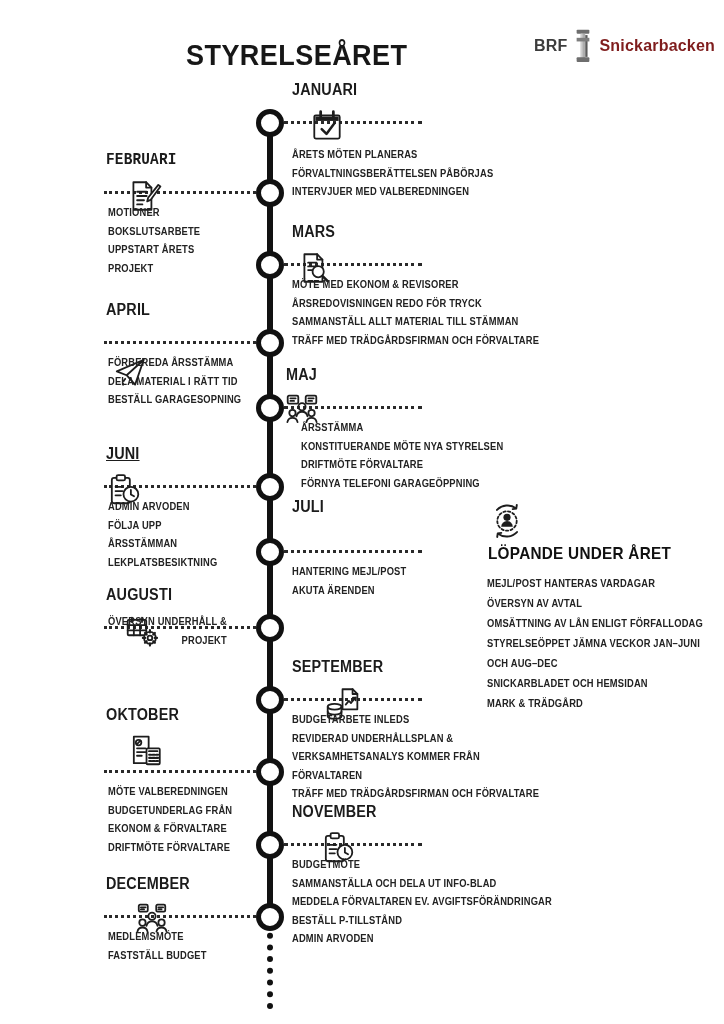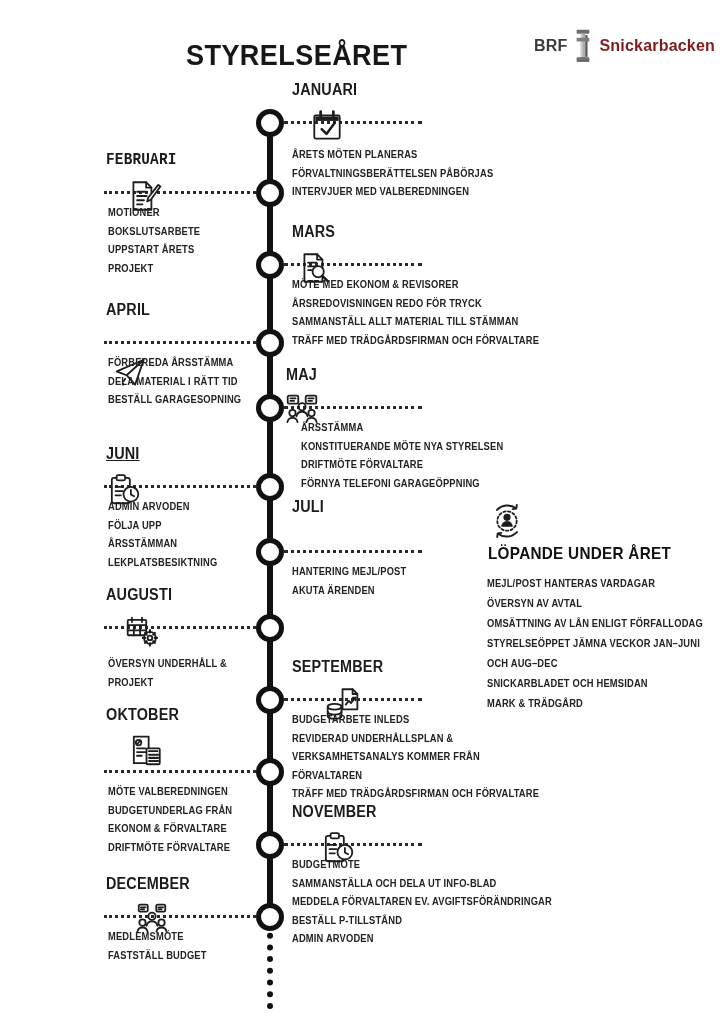--- a/index.html
+++ b/index.html
@@ -229,21 +229,21 @@
           <g fill="none" stroke="#1d1d1d" stroke-width="1.7" stroke-linecap="round" stroke-linejoin="round">
             <rect x="3.5" y="6.5" width="17.5" height="14.5" rx="1"></rect>
             <path d="M7.5 4.5v4M17 4.5v4M3.5 11.5h17.5M3.5 16.5h17.5M9.3 11.5v9.5M15.2 11.5v9.5"></path>
             <circle cx="24.5" cy="23.5" r="5.6" fill="#fff"></circle>
             <path d="M24.5 16.2v2.2M24.5 28.6v2.2M17.8 23.5H20M29 23.5h2.2M19.8 18.8l1.6 1.6M27.6 26.6l1.6 1.6M29.2 18.8l-1.6 1.6M21.4 26.6l-1.6 1.6" stroke-width="2"></path>
             <circle cx="24.5" cy="23.5" r="2.2"></circle>
           </g>
         </svg>
       </span>
     </div>
-    <div class="activities" style="top: 654px; left: 108px;">
+    <div class="activities" style="top: 612px; left: 108px; text-align: right;">
       <div class="activity">ÖVERSYN UNDERHÅLL &amp;</div>
       <div class="activity">PROJEKT</div>
     </div>
     <div class="leader abs" style="top: 698px; left: 284px; width: 138px;"></div>
     <div class="node" style="left: 256px; top: 686px;"></div>
     <div class="month-row" style="top: 658px; left: 292px;">
       <span class="month-label">SEPTEMBER</span>
       <span class="icon-box">
         <svg viewBox="0 0 34 34">
           <g fill="none" stroke="#1d1d1d" stroke-width="1.7" stroke-linecap="round" stroke-linejoin="round">

